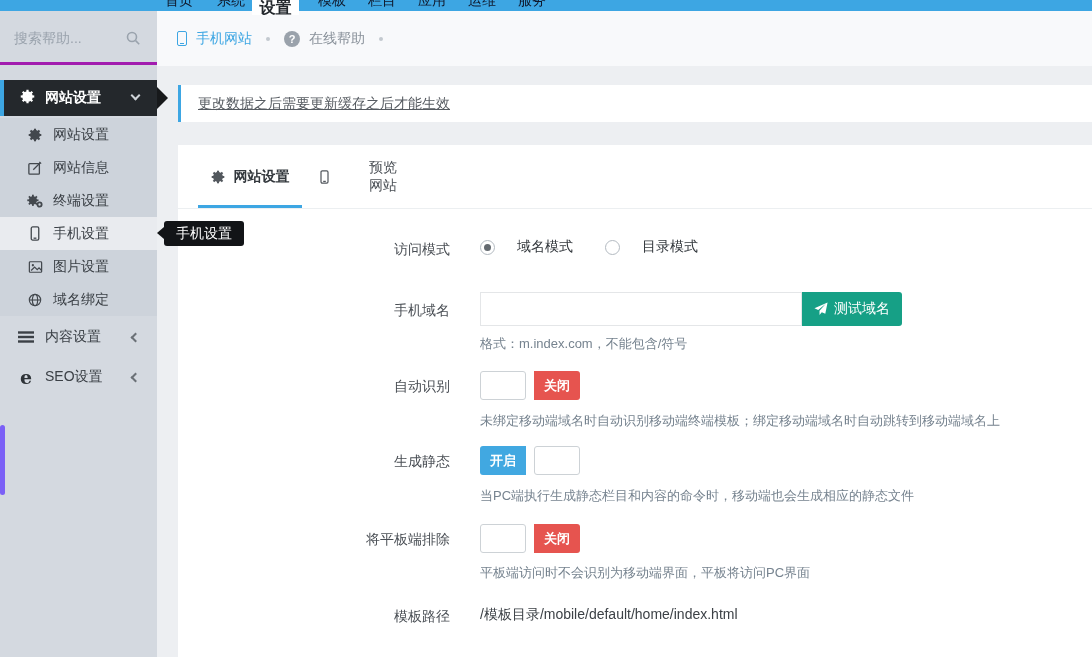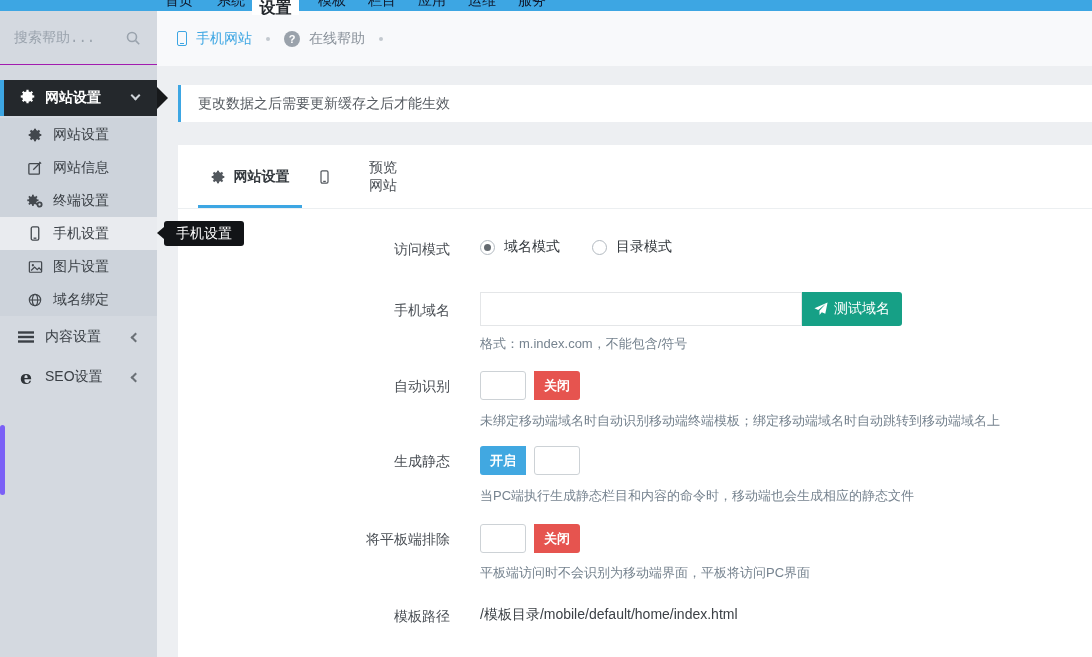--- a/index.html
+++ b/index.html
@@ -16,21 +16,21 @@
   .nav-item { position:absolute; top:0; height:11px; width:30px; overflow:hidden; color:#0f172a; font-size:14px; cursor:pointer; }
   .nav-item > span { display:block; margin-top:-8px; white-space:nowrap; }
   .nav-tab-active {
     position:absolute; left:252px; top:0; width:47px; height:15px; background:#fff;
     color:#24292e; font-weight:bold; font-size:16px; overflow:hidden; text-align:center; cursor:pointer; z-index:6;
   }
   .nav-tab-active > span { display:block; margin-top:-2px; }
 
   
   .sidebar { position:absolute; left:0; top:11px; width:157px; height:646px; background:#d4d9e0; z-index:4; }
-  .search-row { position:relative; width:157px; height:54px; border-bottom:1px solid #a21caf;font-family:Liberation Mono, monospace; }
+  .search-row { position:relative; width:157px; height:54px; border-bottom:3px solid #a21caf; }
   .search-row input {
     position:absolute; left:14px; top:14px; width:102px; height:26px;
     background:transparent; border:none; outline:none; font-size:14px; color:#556;
     font-family:inherit;
   }
   .search-row input::placeholder { color:#9aa3ad; }
   .search-icon { position:absolute; right:16px; top:19px; color:#9aa3ad; }
 
   .parent-active {
     position:relative; margin-top:15px; width:157px; height:36px; background:#24282c;
@@ -71,39 +71,39 @@
   .crumb { display:flex; align-items:center; gap:9px; cursor:pointer; }
   .crumb.page { color:#3da6e3; }
   .crumb.help { color:#8a929b; }
   .crumb-dot { width:4px; height:4px; border-radius:50%; background:#c3c9cf; margin:0 14px; cursor:pointer; }
   .m-icon { width:10px; height:15px; border:1.5px solid currentColor; border-radius:2px; position:relative; }
   .m-icon::after { content:""; position:absolute; left:2px; bottom:1px; right:2px; height:1.5px; background:currentColor; }
   .qmark { width:16px; height:16px; border-radius:50%; background:#9aa2ab; color:#fff; font-size:11px; font-weight:bold; display:flex; align-items:center; justify-content:center; }
 
   .alert {
     position:absolute; left:178px; top:85px; width:914px; height:37px; background:#fff;
-    border-left:3px solid #3da6e3; line-height:37px; padding-left:17px; color:#565b61;
+    border-left:3px solid #3da6e3; line-height:37px; padding-left:17px; color:#565b61;text-decoration:underline;
   }
 
   .card { position:absolute; left:178px; top:145px; width:914px; height:512px; background:#fff; }
   .tabs-border { position:absolute; left:0; top:63px; width:100%; height:1px; background:#eceff1; }
   .tab { position:absolute; top:0; height:63px; display:flex; align-items:center; gap:9px; cursor:pointer; }
   .tab.t1 { left:20px; width:104px; justify-content:center; color:#33383d; font-weight:bold; }
   .tab.t2 { left:142px; width:86px; justify-content:center; color:#4a4f55;gap:40px; }
   .tab .ic { display:flex; color:#53585e; }
   .tab-underline { position:absolute; left:20px; top:60px; width:104px; height:3px; background:#3da6e3; }
 
   .lbl { position:absolute; left:112px; width:160px; text-align:right; color:#4a4f55; }
   .help-text { position:absolute; left:302px; color:#76838f; font-size:13px; white-space:nowrap; }
 
   
   .radio-row { position:absolute; left:302px; top:93px; display:flex; align-items:center; }
   .radio { width:15px; height:15px; border-radius:50%; border:1px solid #b3bac1; background:#fff; display:inline-flex; align-items:center; justify-content:center; cursor:pointer; }
   .radio.on i { width:7px; height:7px; border-radius:50%; background:#646a70; display:block; }
-  .radio-lbl { margin-left:9px; color:#33383d; cursor:pointer; }
+  .radio-lbl { margin-left:22px; color:#33383d; cursor:pointer; }
   .radio-gap { width:32px; }
 
   
   .dom-input { position:absolute; left:302px; top:147px; width:322px; height:34px; border:1px solid #e4e6e8; padding:0 10px; font-size:14px; color:#333; outline:none; font-family:inherit; background:#fff; }
   .test-btn {
     position:absolute; left:624px; top:147px; width:100px; height:34px; border:none; cursor:pointer;
     background:#16a086; color:#fff; font-size:14px; border-radius:0 3px 3px 0;
     display:flex; align-items:center; justify-content:center; gap:6px; font-family:inherit;
   }
 

